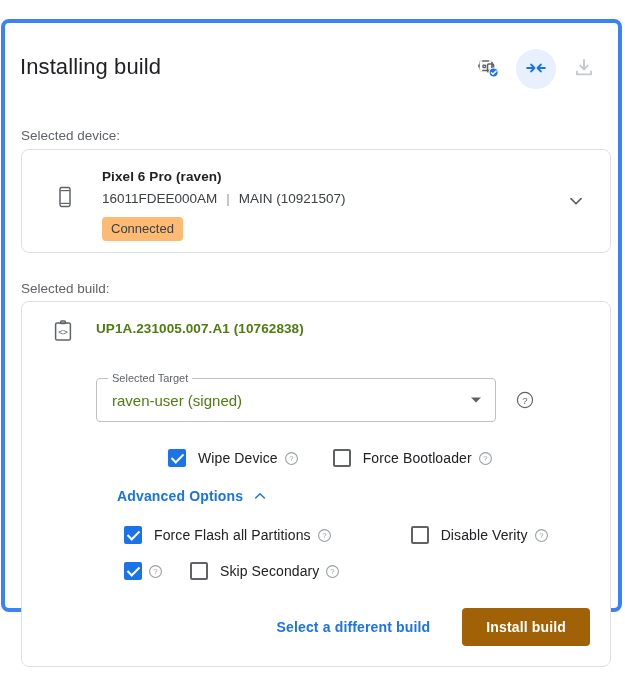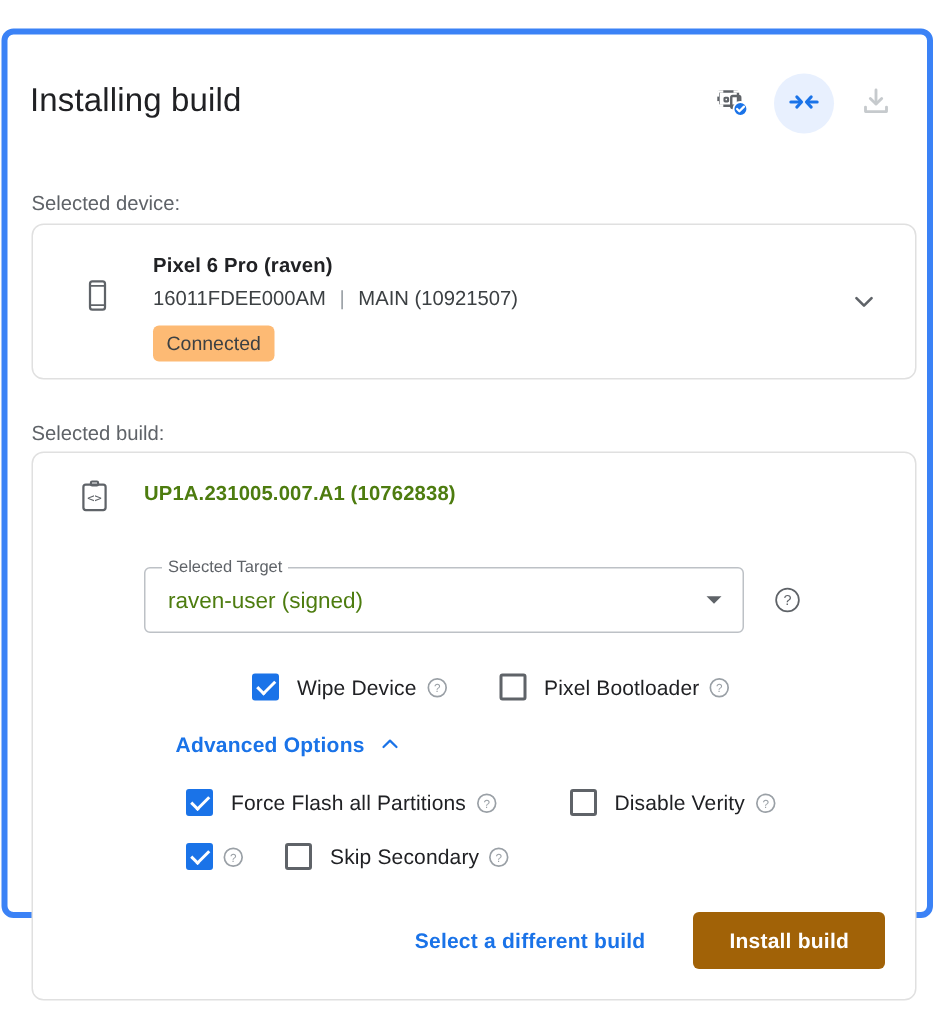--- a/index.html
+++ b/index.html
@@ -477,21 +477,21 @@
         <span class="cb-help">
           <svg width="15" height="15" viewBox="0 0 24 24">
             <circle cx="12" cy="12" r="9.5" fill="none" stroke="#9aa0a6" stroke-width="1.8"></circle>
             <text x="12" y="16.6" font-family="Liberation Sans, sans-serif" font-size="12.5" fill="#9aa0a6" text-anchor="middle">?</text>
           </svg>
         </span>
       </span>
 
       <span class="cb-item" style="margin-left:34px;">
         <span class="cb-box unchecked"></span>
-        <span class="cb-label">Pixel Bootloader</span>
+        <span class="cb-label">Force Bootloader</span>
         <span class="cb-help">
           <svg width="15" height="15" viewBox="0 0 24 24">
             <circle cx="12" cy="12" r="9.5" fill="none" stroke="#9aa0a6" stroke-width="1.8"></circle>
             <text x="12" y="16.6" font-family="Liberation Sans, sans-serif" font-size="12.5" fill="#9aa0a6" text-anchor="middle">?</text>
           </svg>
         </span>
       </span>
 
     </div>
 
@@ -510,21 +510,21 @@
         <span class="cb-box checked"></span>
         <span class="cb-label">Force Flash all Partitions</span>
         <span class="cb-help">
           <svg width="15" height="15" viewBox="0 0 24 24">
             <circle cx="12" cy="12" r="9.5" fill="none" stroke="#9aa0a6" stroke-width="1.8"></circle>
             <text x="12" y="16.6" font-family="Liberation Sans, sans-serif" font-size="12.5" fill="#9aa0a6" text-anchor="middle">?</text>
           </svg>
         </span>
       </span>
 
-      <span class="cb-item" style="padding-left:48px;">
+      <span class="cb-item" style="margin-left:31px;padding-left:48px;">
         <span class="cb-box unchecked"></span>
         <span class="cb-label">Disable Verity</span>
         <span class="cb-help">
           <svg width="15" height="15" viewBox="0 0 24 24">
             <circle cx="12" cy="12" r="9.5" fill="none" stroke="#9aa0a6" stroke-width="1.8"></circle>
             <text x="12" y="16.6" font-family="Liberation Sans, sans-serif" font-size="12.5" fill="#9aa0a6" text-anchor="middle">?</text>
           </svg>
         </span>
       </span>
 

